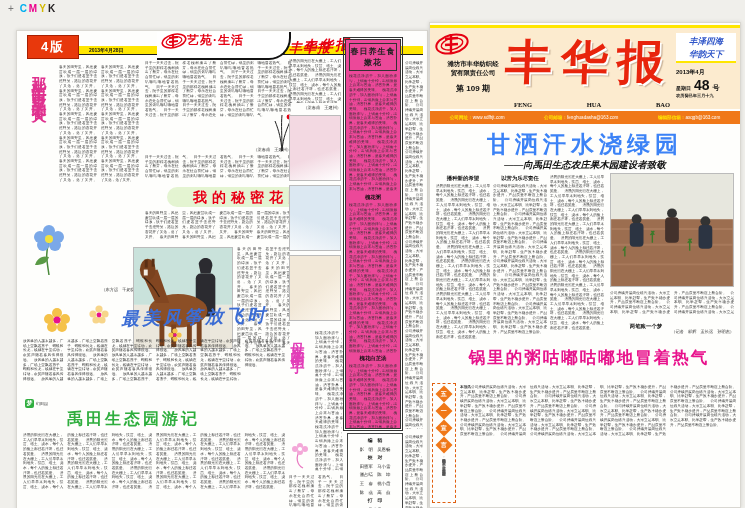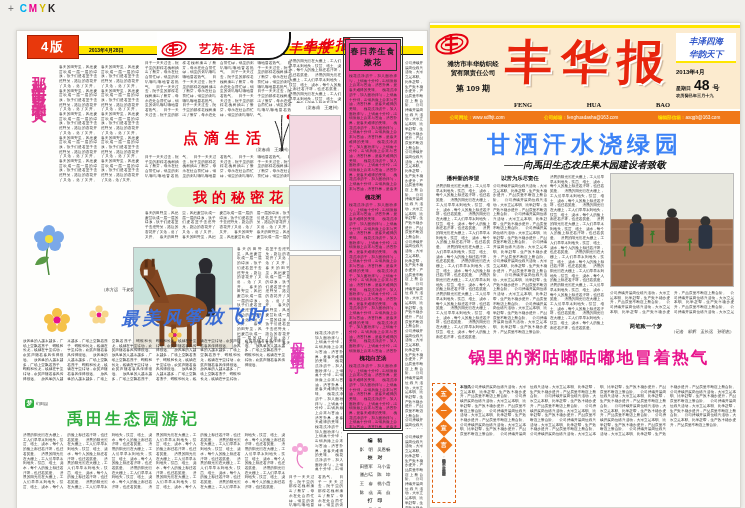--- a/index.html
+++ b/index.html
@@ -19,21 +19,21 @@
   .cols4{column-count:4;column-gap:4px;}
   .cols6{column-count:6;column-gap:4px;}
   .credit{font-size:4.2px;color:#333;text-align:right;}
   .subhead-sm{font-size:5.4px;font-weight:bold;text-align:center;color:#111;}
   
   .badge4{left:10px;top:4px;width:50px;height:22px;background:#e8380c;border:1px solid #a81e00;
           color:#fff;font-size:13px;font-weight:900;text-align:center;line-height:22px;letter-spacing:2px;}
   .ybar{left:62px;top:15px;width:344px;height:8px;background:#ffe600;border-bottom:1.5px solid #1a1a1a;}
   .ldate{left:72px;top:16px;font-size:5px;font-weight:bold;color:#111;}
   .bubble{left:140px;top:1px;width:128px;height:26px;background:#fff;border-bottom:2px solid #111;
-          border-right:2px solid #111;border-radius:0 0 22px 0;display:flex;align-items:flex-end;gap:12px;padding-left:4px;}
+          border-right:2px solid #111;border-radius:0 0 22px 0;display:flex;align-items:flex-start;gap:0;padding-left:4px;}
   .section-ttl{font-size:12px;font-weight:900;color:#e60012;letter-spacing:1px;}
   .brand-script{font-family:"Liberation Serif",serif;font-style:italic;font-weight:900;color:#e60012;}
   
   .vtitle{writing-mode:vertical-rl;text-orientation:upright;font-weight:900;}
   .t-field{left:12px;top:34px;height:166px;font-size:15px;letter-spacing:4px;color:#e0318f;}
   .t-dots{left:160px;top:98px;width:96px;font-size:15px;font-weight:900;color:#e60012;letter-spacing:6px;text-align:center;}
   .t-secret{left:150px;top:156px;width:166px;height:20px;background:#e4f4d2;border-radius:10px;
             font-size:14px;font-weight:900;color:#e60012;letter-spacing:5px;text-align:center;line-height:20px;
             text-shadow:0 0 1px #fff;}
   .t-kite{left:104px;top:274px;font-family:"Liberation Serif",serif;font-style:italic;font-weight:900;
@@ -126,21 +126,20 @@
         <circle cx="33" cy="24" r="6"></circle>
         <circle cx="18" cy="32" r="6"></circle>
         <circle cx="30" cy="32" r="6"></circle>
       </g>
     <circle cx="24" cy="26" r="4" fill="#f0e040"></circle>
   </svg>
   <div class="abs greek cols2" style="left:42px;top:34px;width:80px;height:220px;">春天的田野里，风把麦苗吹成一层一层的绿浪，孩子们提着篮子去挖野菜，路边的杏花开了又落，落了又开。　春天的田野里，风把麦苗吹成一层一层的绿浪，孩子们提着篮子去挖野菜，路边的杏花开了又落，落了又开。　春天的田野里，风把麦苗吹成一层一层的绿浪，孩子们提着篮子去挖野菜，路边的杏花开了又落，落了又开。　春天的田野里，风把麦苗吹成一层一层的绿浪，孩子们提着篮子去挖野菜，路边的杏花开了又落，落了又开。　春天的田野里，风把麦苗吹成一层一层的绿浪，孩子们提着篮子去挖野菜，路边的杏花开了又落，落了又开。　春天的田野里，风把麦苗吹成一层一层的绿浪，孩子们提着篮子去挖野菜，路边的杏花开了又落，落了又开。　春天的田野里，风把麦苗吹成一层一层的绿浪，孩子们提着篮子去挖野菜，路边的杏花开了又落，落了又开。　春天的田野里，风把麦苗吹成一层一层的绿浪，孩子们提着篮子去挖野菜，路边的杏花开了又落，落了又开。　春天的田野里，风把麦苗吹成一层一层的绿浪，孩子们提着篮子去挖野菜，路边的杏花开了又落，落了又开。　春天的田野里，风把麦苗吹成一层一层的绿浪，孩子们提着篮子去挖野菜，路边的杏花开了又落，落了又开。　</div>
   <div class="abs credit" style="left:42px;top:256px;width:80px;">（东方运　千媚摄）</div>
 
   <div class="abs greek cols4" style="left:128px;top:30px;width:146px;height:62px;">日子一天天过去，院子里的那棵老槐树抽出了新芽，母亲在灶台前忙碌，锅里的粥咕嘟咕嘟地冒着热气。　日子一天天过去，院子里的那棵老槐树抽出了新芽，母亲在灶台前忙碌，锅里的粥咕嘟咕嘟地冒着热气。　日子一天天过去，院子里的那棵老槐树抽出了新芽，母亲在灶台前忙碌，锅里的粥咕嘟咕嘟地冒着热气。　日子一天天过去，院子里的那棵老槐树抽出了新芽，母亲在灶台前忙碌，锅里的粥咕嘟咕嘟地冒着热气。　日子一天天过去，院子里的那棵老槐树抽出了新芽，母亲在灶台前忙碌，锅里的粥咕嘟咕嘟地冒着热气。　日子一天天过去，院子里的那棵老槐树抽出了新芽，母亲在灶台前忙碌，锅里的粥咕嘟咕嘟地冒着热气。　日子一天天过去，院子里的那棵老槐树抽出了新芽，母亲在灶台前忙碌，锅里的粥咕嘟咕嘟地冒着热气。　日子一天天过去，院子里的那棵老槐树抽出了新芽，母亲在灶台前忙碌，锅里的粥咕嘟咕嘟地冒着热气。　日子一天天过去，院子里的那棵老槐树抽出了新芽，母亲在灶台前忙碌，锅里的粥咕嘟咕嘟地冒着热气。　</div>
-  <div class="abs t-dots">点滴生活</div>
   <svg class="abs" style="left:252px;top:80px;" width="26" height="42" viewBox="0 0 26 42">
     <path d="M13 40 C12 28 10 20 6 10 M13 40 C14 26 18 18 22 8 M13 40 C13 24 12 14 13 4" stroke="#222" stroke-width="1" fill="none"></path>
     <circle cx="20" cy="6" r="2.4" fill="#e60012"></circle>
   </svg>
   <div class="abs greek cols4" style="left:128px;top:124px;width:146px;height:28px;">日子一天天过去，院子里的那棵老槐树抽出了新芽，母亲在灶台前忙碌，锅里的粥咕嘟咕嘟地冒着热气。　日子一天天过去，院子里的那棵老槐树抽出了新芽，母亲在灶台前忙碌，锅里的粥咕嘟咕嘟地冒着热气。　日子一天天过去，院子里的那棵老槐树抽出了新芽，母亲在灶台前忙碌，锅里的粥咕嘟咕嘟地冒着热气。　日子一天天过去，院子里的那棵老槐树抽出了新芽，母亲在灶台前忙碌，锅里的粥咕嘟咕嘟地冒着热气。　日子一天天过去，院子里的那棵老槐树抽出了新芽，母亲在灶台前忙碌，锅里的粥咕嘟咕嘟地冒着热气。　</div>
   <div class="abs credit" style="left:222px;top:116px;width:52px;">（梁春甫　王建州）</div>
 
   <div class="abs t-secret">我的秘密花园</div>
   <div class="abs greek cols4" style="left:128px;top:180px;width:145px;height:32px;">春天的田野里，风把麦苗吹成一层一层的绿浪，孩子们提着篮子去挖野菜，路边的杏花开了又落，落了又开。　春天的田野里，风把麦苗吹成一层一层的绿浪，孩子们提着篮子去挖野菜，路边的杏花开了又落，落了又开。　春天的田野里，风把麦苗吹成一层一层的绿浪，孩子们提着篮子去挖野菜，路边的杏花开了又落，落了又开。　春天的田野里，风把麦苗吹成一层一层的绿浪，孩子们提着篮子去挖野菜，路边的杏花开了又落，落了又开。　春天的田野里，风把麦苗吹成一层一层的绿浪，孩子们提着篮子去挖野菜，路边的杏花开了又落，落了又开。　春天的田野里，风把麦苗吹成一层一层的绿浪，孩子们提着篮子去挖野菜，路边的杏花开了又落，落了又开。　</div>
 

